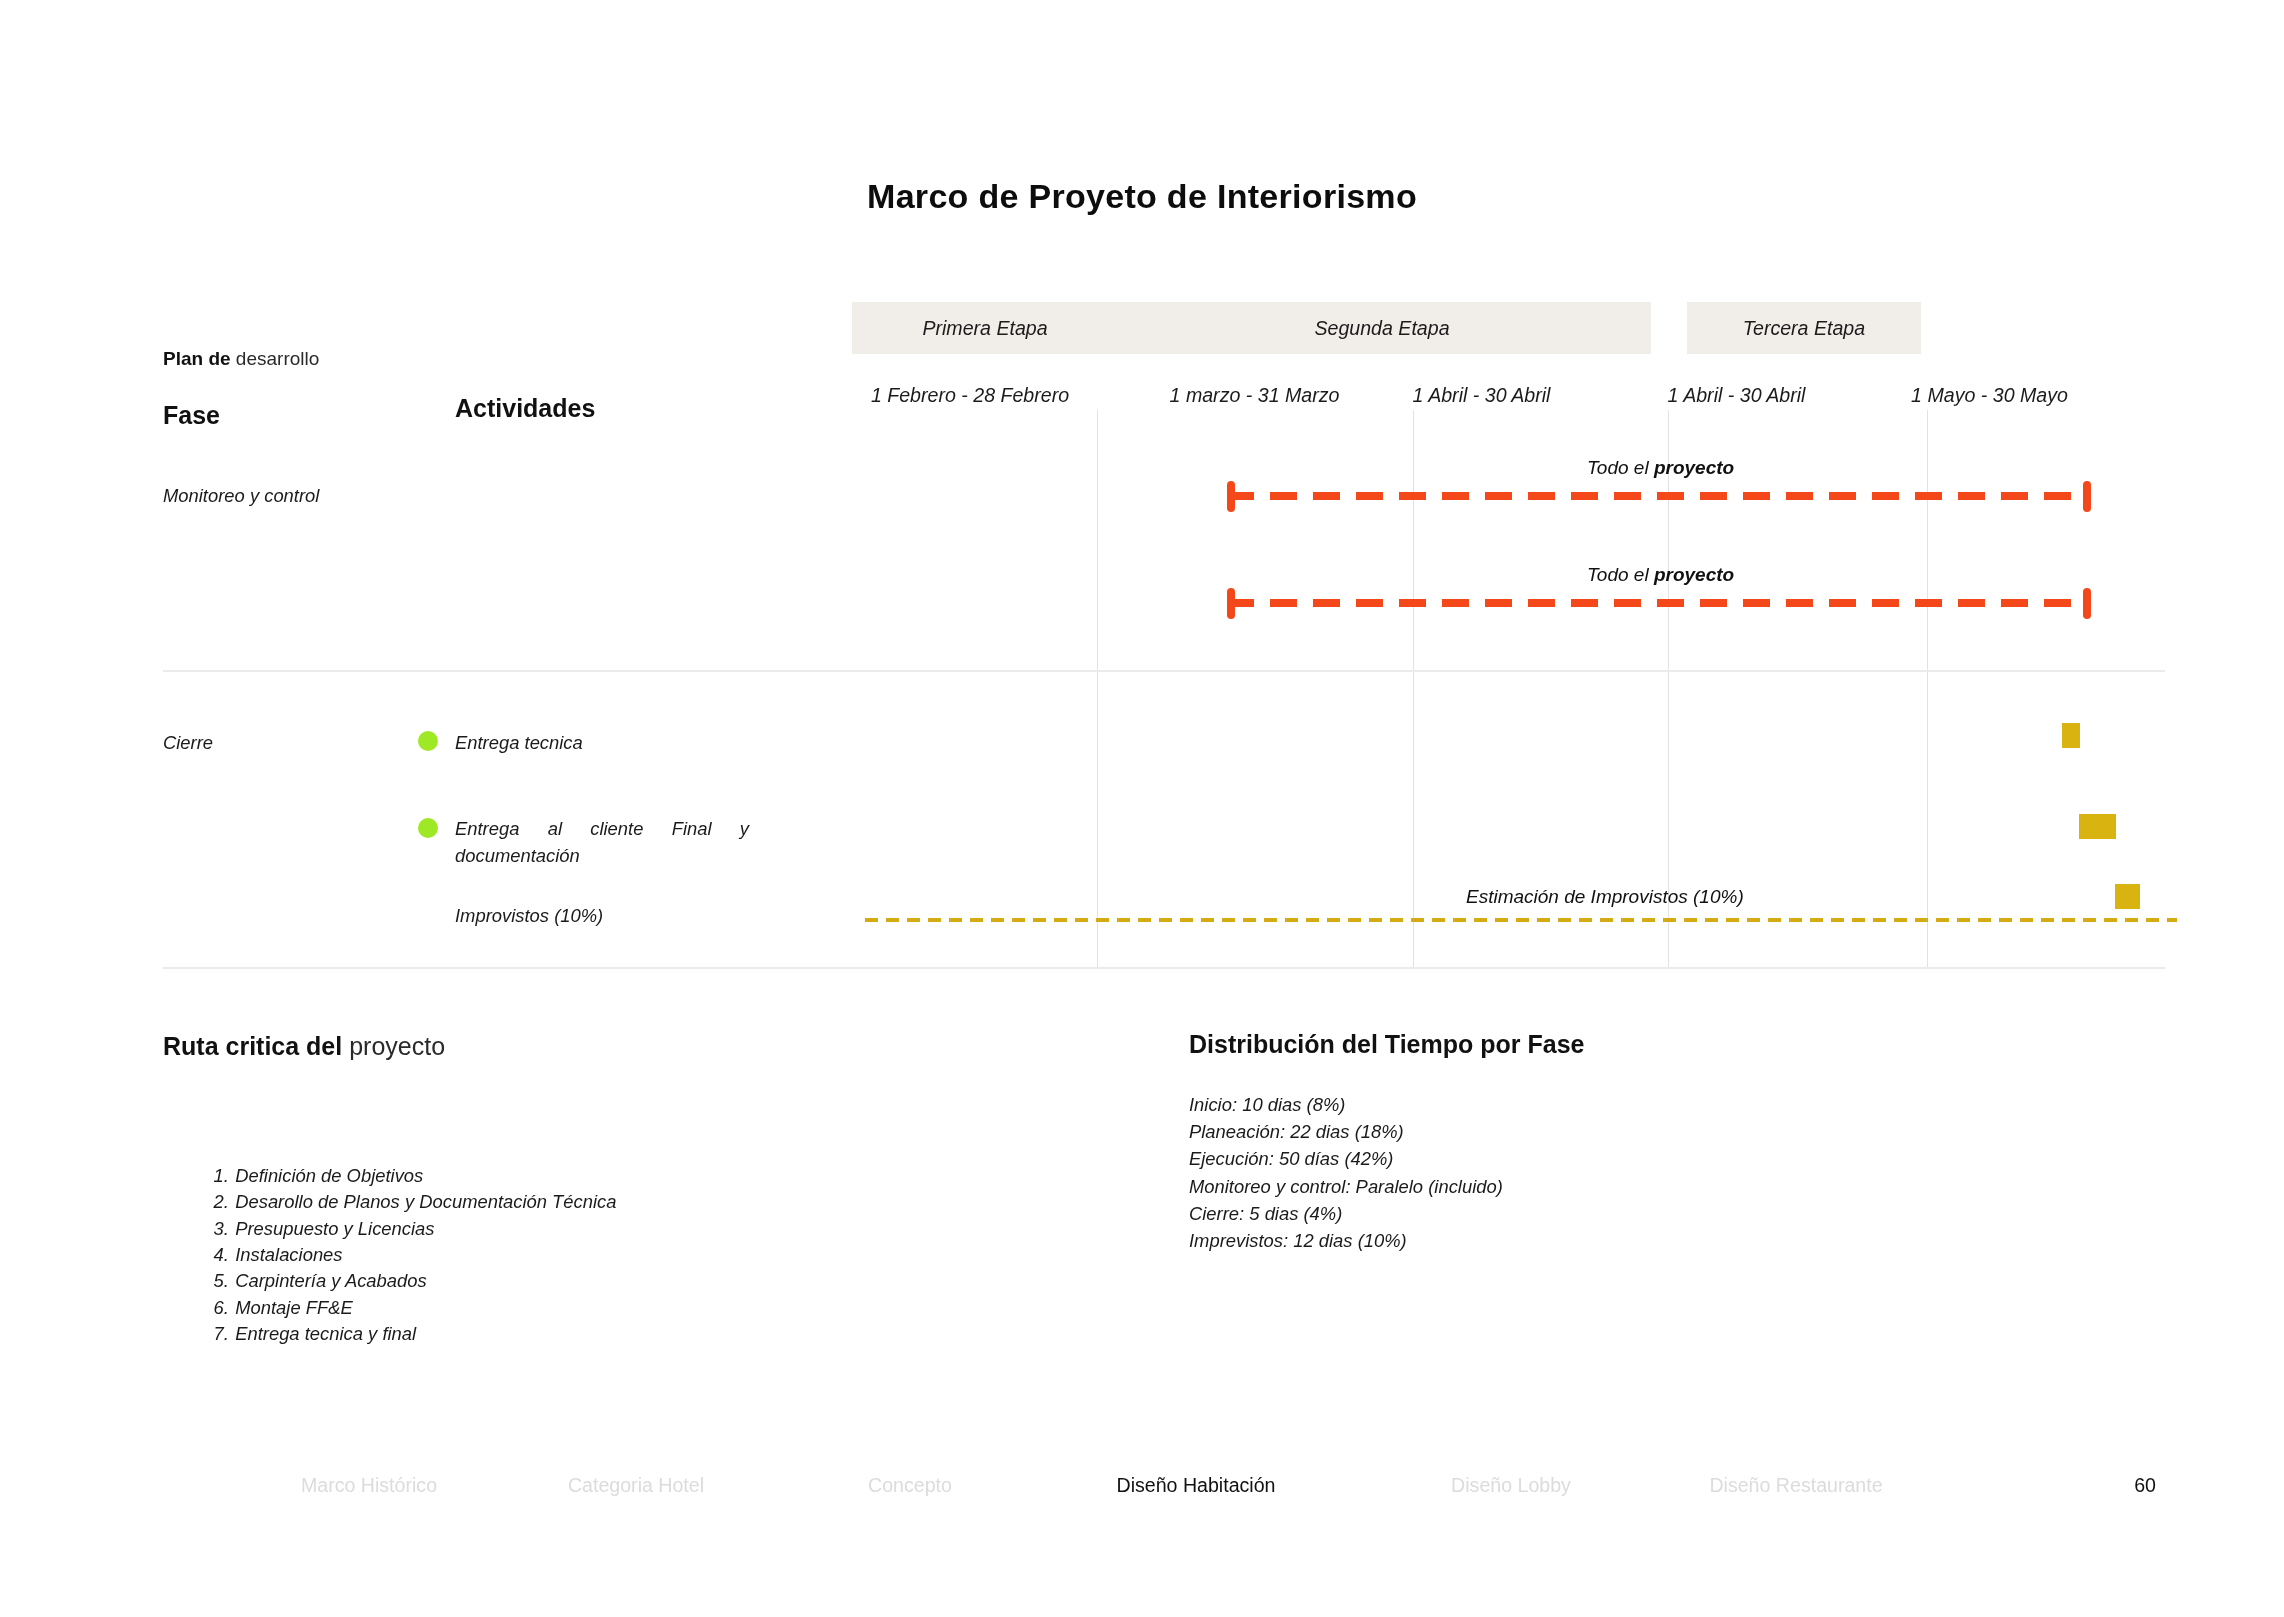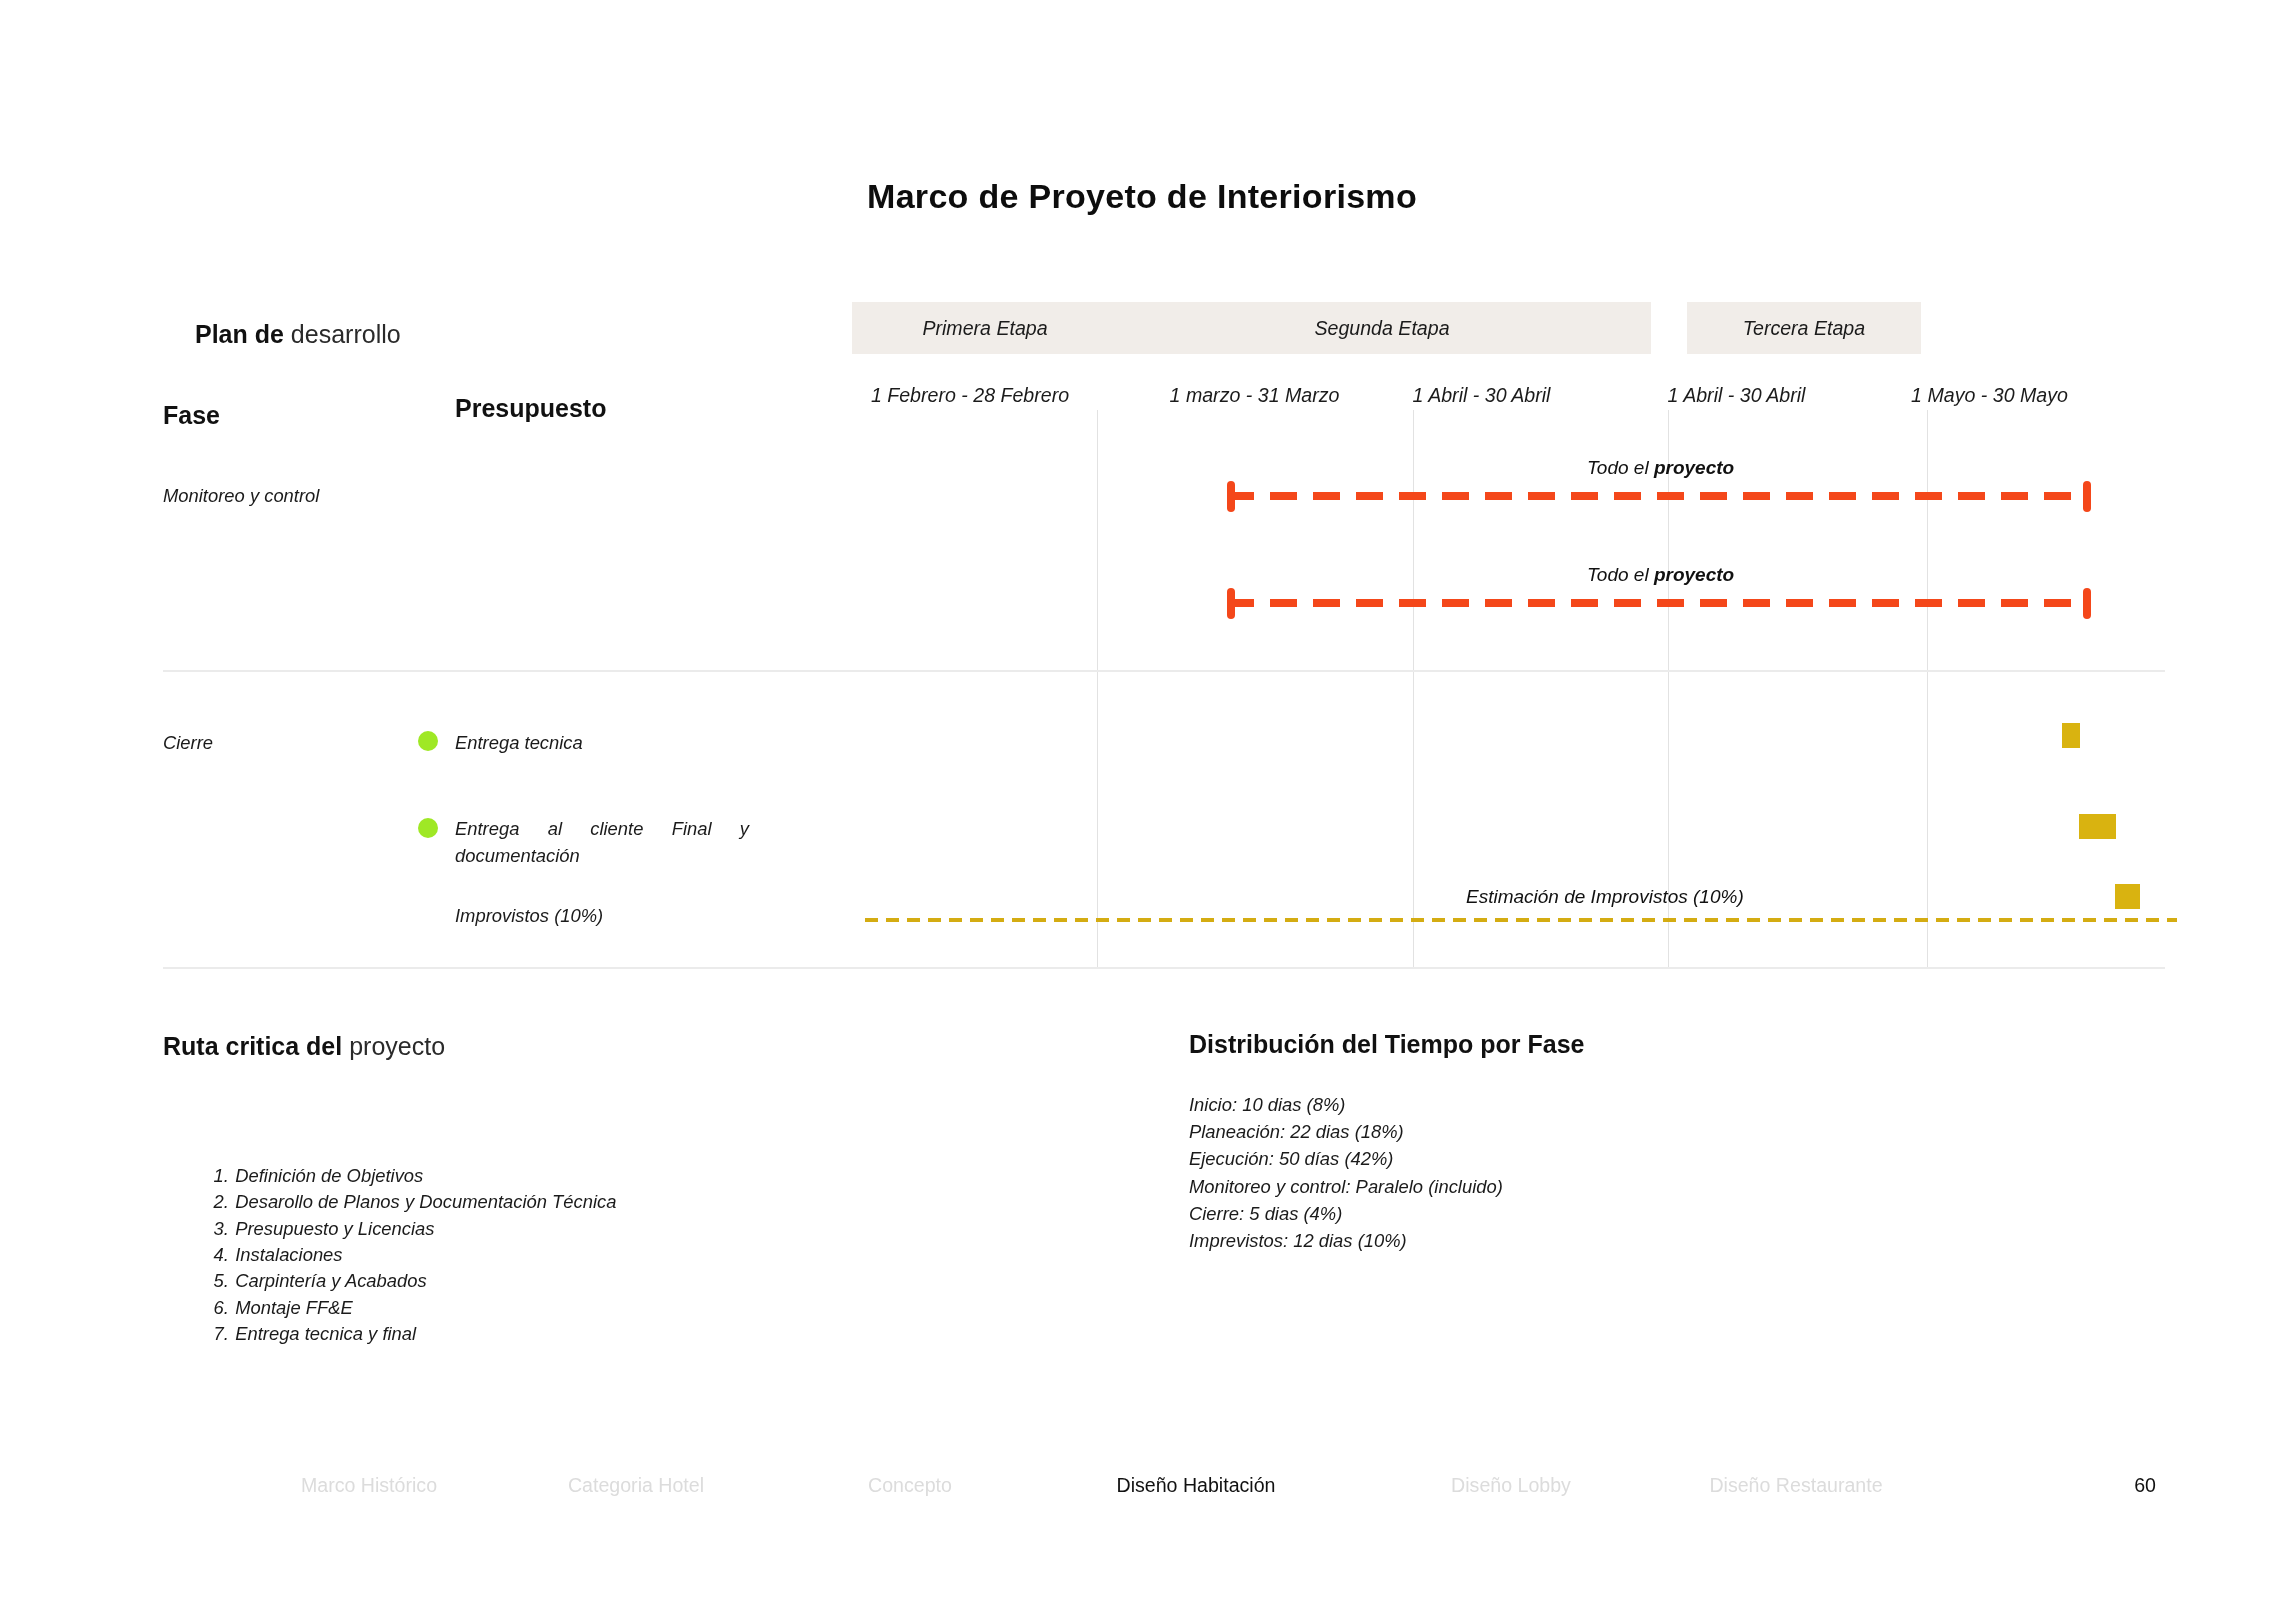--- a/index.html
+++ b/index.html
@@ -31,26 +31,25 @@
     font-size: 34px;
     font-weight: 700;
     letter-spacing: 0.3px;
     color: #0d0d0d;
   }
 
   
   #plan-heading {
     position: absolute;
     left: 163px;
-    top: 320px;
-    font-size: 25px;
+    top: 348px;
+    font-size: 19px;
     font-weight: 700;
     color: #111;
     white-space: nowrap;
-    margin-left: 32px;
   }
   #plan-heading .light { font-weight: 400; color: #2a2a2a; }
 
   
   .col-head {
     position: absolute;
     font-size: 25px;
     font-weight: 700;
     color: #111;
     white-space: nowrap;
@@ -295,21 +294,21 @@
 </head>
 <body>
 
 <div class="page">
 
   <div id="doc-title">Marco de Proyeto de Interiorismo</div>
 
   <div id="plan-heading"><span>Plan de</span><span class="light"> desarrollo</span></div>
 
   <div class="col-head" id="head-fase">Fase</div>
-  <div class="col-head" id="head-actividades">Presupuesto</div>
+  <div class="col-head" id="head-actividades">Actividades</div>
 
   <div class="stage-box" id="stage-1">Primera Etapa</div>
   <div class="stage-box" id="stage-2">Segunda Etapa</div>
   <div class="stage-box" id="stage-3">Tercera Etapa</div>
 
   <div class="date-label" id="date-1">1 Febrero - 28 Febrero</div>
   <div class="date-label" id="date-2">1 marzo - 31 Marzo</div>
   <div class="date-label" id="date-3">1 Abril - 30 Abril</div>
   <div class="date-label" id="date-4">1 Abril - 30 Abril</div>
   <div class="date-label" id="date-5">1 Mayo - 30 Mayo</div>

